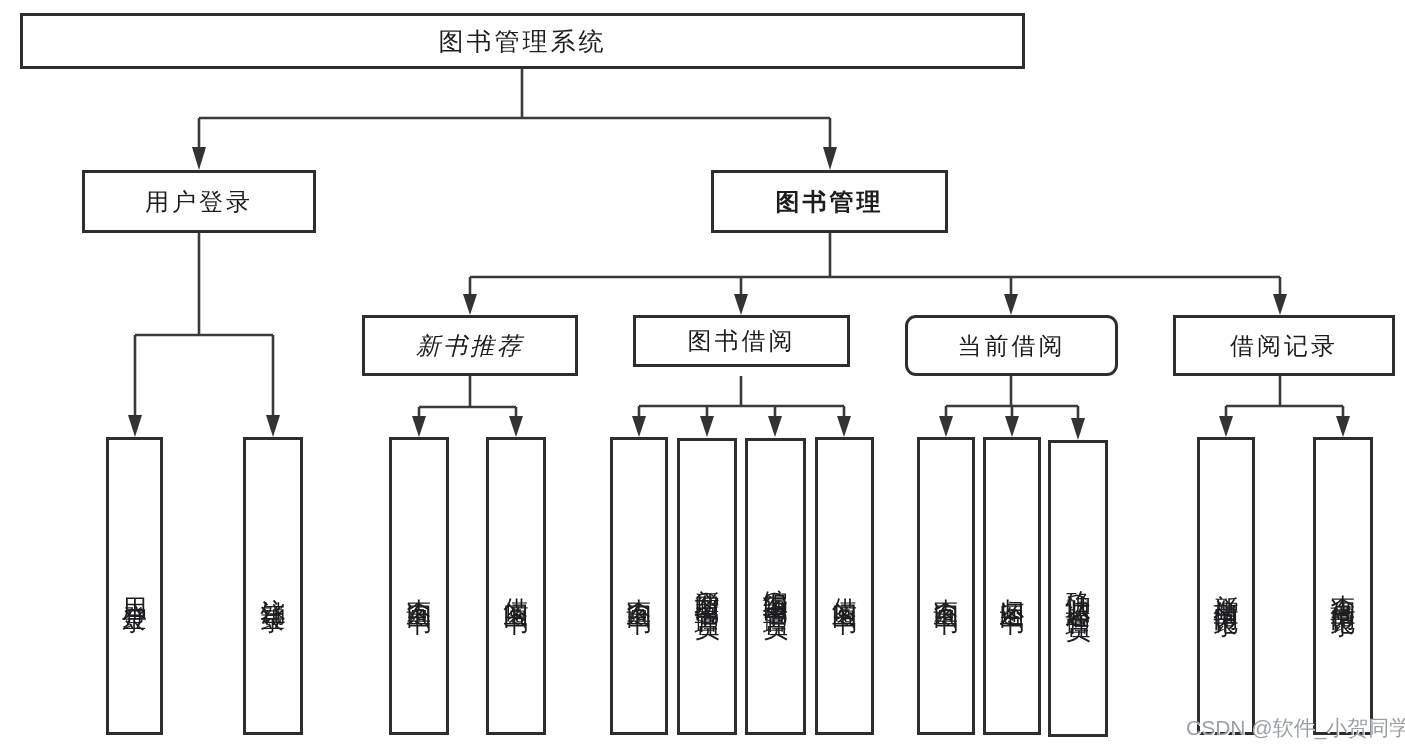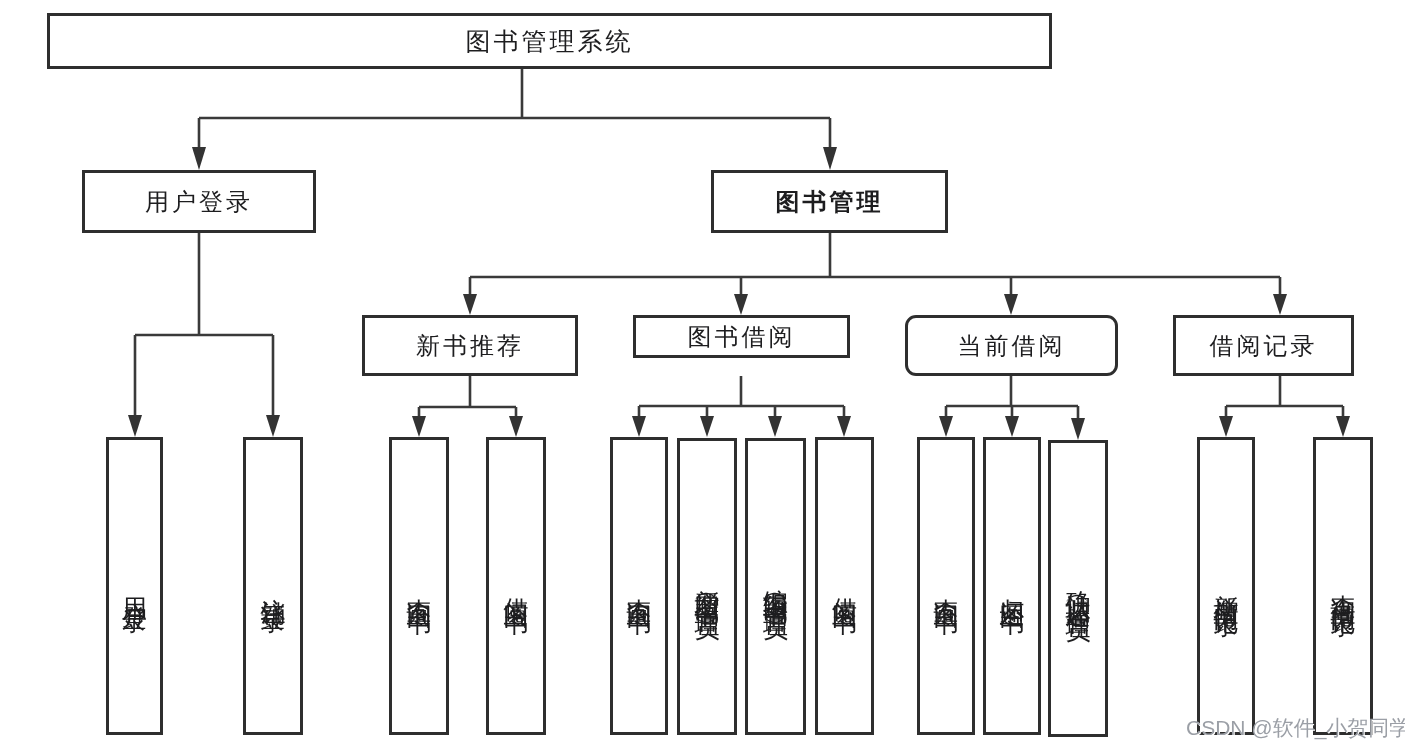--- a/index.html
+++ b/index.html
@@ -80,41 +80,41 @@
       <polygon points="768,416 782,416 775,437"></polygon>
       <polygon points="837,416 851,416 844,437"></polygon>
       <polygon points="939,416 953,416 946,437"></polygon>
       <polygon points="1005,416 1019,416 1012,437"></polygon>
       <polygon points="1071,418 1085,418 1078,440"></polygon>
       <polygon points="1219,416 1233,416 1226,437"></polygon>
       <polygon points="1336,416 1350,416 1343,437"></polygon>
     </g>
   </svg>
 
-  <div class="node hbox root" style="left:20px;top:13px;width:1005px;height:56px;margin-left:27px;">
+  <div class="node hbox root" style="left:20px;top:13px;width:1005px;height:56px;">
     <span>图书管理系统</span>
   </div>
 
   <div class="node hbox" style="left:82px;top:170px;width:234px;height:63px;">
     <span>用户登录</span>
   </div>
   <div class="node hbox" style="left:711px;top:170px;width:237px;height:63px;font-weight:bold;">
     <span>图书管理</span>
   </div>
 
-  <div class="node hbox" style="left:362px;top:315px;width:216px;height:61px;">
+  <div class="node hbox" style="left:362px;top:315px;width:216px;height:61px;font-style:italic;">
     <span>新书推荐</span>
   </div>
-  <div class="node hbox" style="left:633px;top:315px;width:217px;height:43px;">
+  <div class="node hbox" style="left:633px;top:315px;width:217px;height:52px;">
     <span>图书借阅</span>
   </div>
   <div class="node hbox" style="left:905px;top:315px;width:213px;height:61px;border-radius:11px;">
     <span>当前借阅</span>
   </div>
-  <div class="node hbox" style="left:1173px;top:315px;width:181px;height:61px;">
+  <div class="node hbox" style="left:1173px;top:315px;width:222px;height:61px;">
     <span>借阅记录</span>
   </div>
 
   <div class="node vbox" style="left:106px;top:437px;width:57px;height:298px;">
     <span>用户登录</span>
   </div>
   <div class="node vbox" style="left:243px;top:437px;width:60px;height:298px;">
     <span>注销登录</span>
   </div>
 

